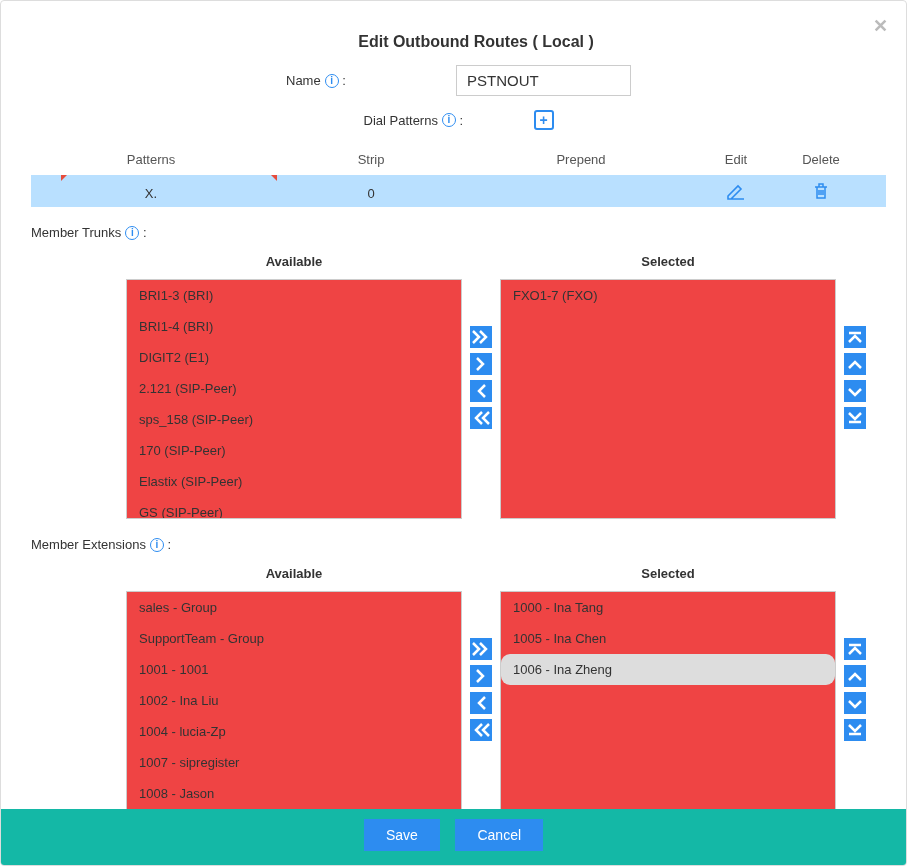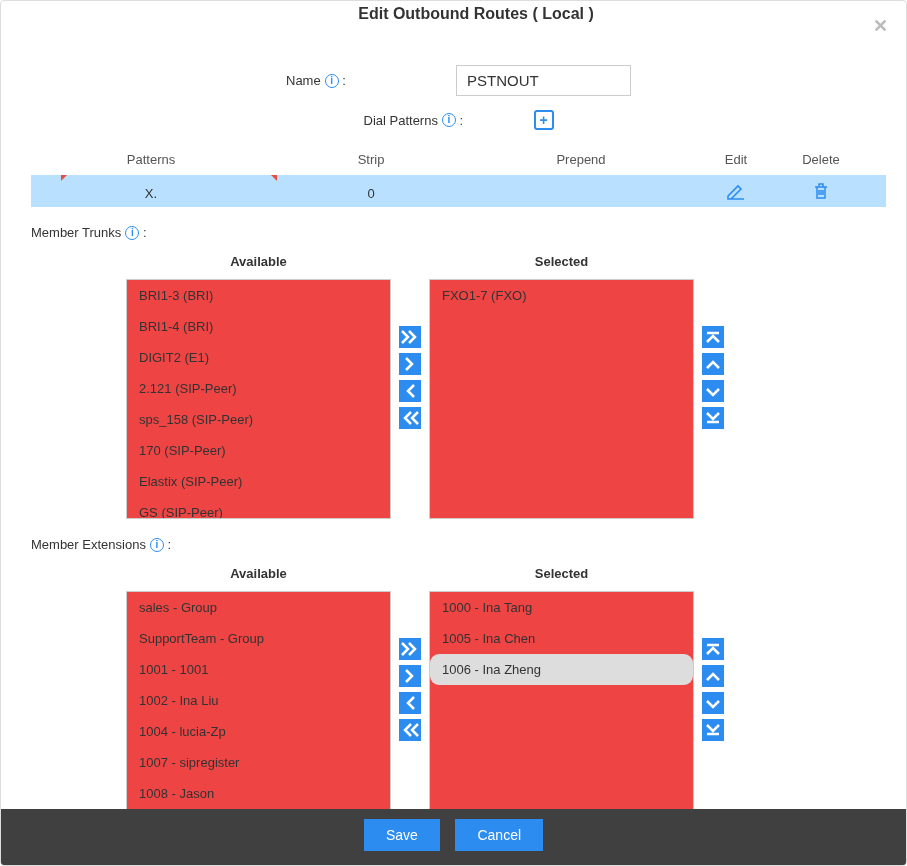--- a/index.html
+++ b/index.html
@@ -15,21 +15,21 @@
     height: 866px;
     border: 1px solid #ddd;
     border-radius: 4px;
     position: relative;
     background: #fff;
     overflow: hidden;
   }
   .dialog-header {
     position: relative;
     text-align: center;
-    padding: 4px 0 10px 0;
+    padding: 32px 0 10px 0;
     font-size: 16px;
     font-weight: bold;
     color: #333;
     margin-left: 45px;
   }
   .close-x {
     position: absolute;
     right: 18px;
     top: 14px;
     font-size: 18px;
@@ -107,21 +107,21 @@
   .trash-icon svg, .pencil-icon svg { vertical-align: middle; }
 
   .section-label { margin: 18px 0 8px 0; display: flex; align-items: center; }
 
   .picker {
     display: flex;
     margin: 4px 0 10px 95px;
     align-items: flex-start;
     gap: 8px;
   }
-  .picker-col { width: 265px; }
+  .picker-col { width: 336px; }
   .picker-title { text-align: center; font-weight: bold; padding: 6px 0 10px 0; }
   .picker-list {
     border: 1px solid #ccc;
     height: 240px;
     overflow-y: scroll;
     background: #ef4444;
   }
   .picker-list::-webkit-scrollbar { width: 14px; }
   .picker-list::-webkit-scrollbar-thumb { background: #bcbcbc; }
   .picker-list::-webkit-scrollbar-track { background: #f0f0f0; }
@@ -147,21 +147,21 @@
     justify-content: center;
     cursor: pointer;
   }
   .pbtn svg { display: block; }
 
   .dialog-footer {
     position: absolute;
     bottom: 0; left: 0; right: 0;
     padding: 10px 0 14px 0;
     text-align: center;
-    background: #404040;
+    background: #14b8a6;
   }
   .btn {
     display: inline-block;
     padding: 8px 22px;
     background: #2d8cf0;
     color: #fff;
     border: none;
     font-size: 14px;
     cursor: pointer;
     margin: 0 6px;

